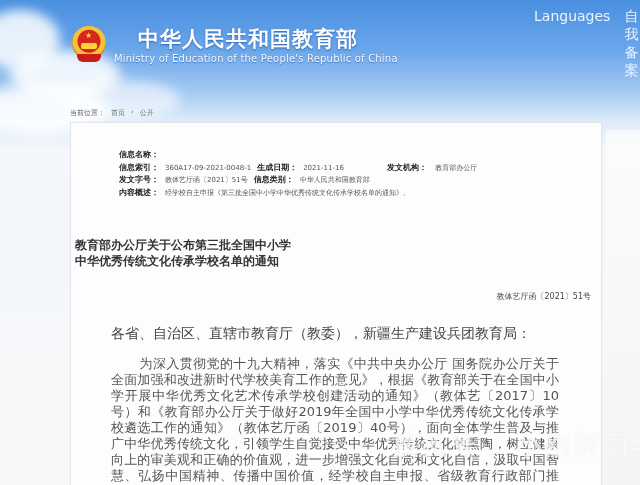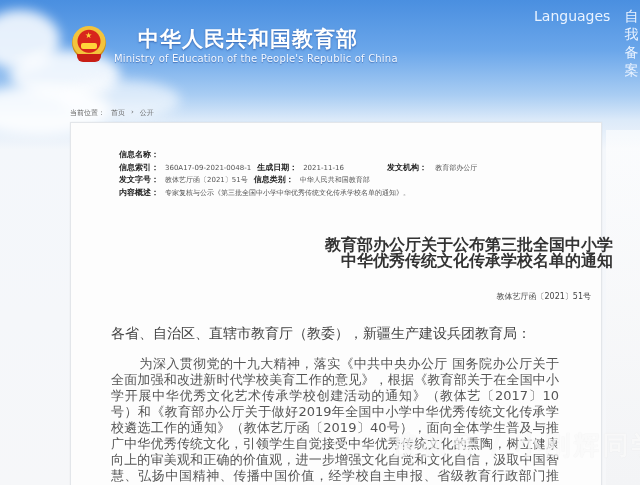--- a/index.html
+++ b/index.html
@@ -51,22 +51,22 @@
   }
   .info {
     position: absolute; left: 48px; top: 26px; width: 440px; font-size: 7px; line-height: 12.5px; color: #444;
   }
   .info .row { display: flex; white-space: nowrap; }
   .info .lbl { font-weight: bold; color: #222; font-size: 8px; margin-right: 6px; }
   .info .val { color: #555; }
   .info .row .gap { width: 6px; }
   .info .right { position: absolute; left: 268px; }
   .title {
-    position: absolute; left: 10px; width: 532px; top: 114px; text-align: right;
-    font-size: 16px; font-weight: bold; color: #333; line-height: 16px;
+    position: absolute; left: 4px; width: 532px; top: 114px; text-align: left;
+    font-size: 12px; font-weight: bold; color: #333; line-height: 16px;
   }
   .docno {
     position: absolute; right: 10px; top: 168px; font-size: 8px; color: #444;
   }
   .salutation {
     position: absolute; left: 40px; top: 202px; font-size: 14px; color: #444;
   }
   .body-text {
     position: absolute; left: 40px; top: 233px; width: 448px; font-size: 13px; line-height: 16px; color: #555;
     text-indent: 2.2em; text-align: justify;
@@ -137,21 +137,21 @@
     </div>
     <div class="row">
       <span class="lbl">发文字号：</span>
       <span class="val">教体艺厅函〔2021〕51号</span>
       <span class="gap"></span>
       <span class="lbl">信息类别：</span>
       <span class="val">中华人民共和国教育部</span>
     </div>
     <div class="row">
       <span class="lbl">内容概述：</span>
-      <span class="val">专家复核与公示《第三批全国中小学中华优秀传统文化传承学校名单的通知》。</span>
+      <span class="val">经学校自主申报《第三批全国中小学中华优秀传统文化传承学校名单的通知》。</span>
     </div>
   </div>
 
   <div class="title">
     <div>教育部办公厅关于公布第三批全国中小学</div>
     <div>中华优秀传统文化传承学校名单的通知</div>
   </div>
 
   <div class="docno">教体艺厅函〔2021〕51号</div>
 

